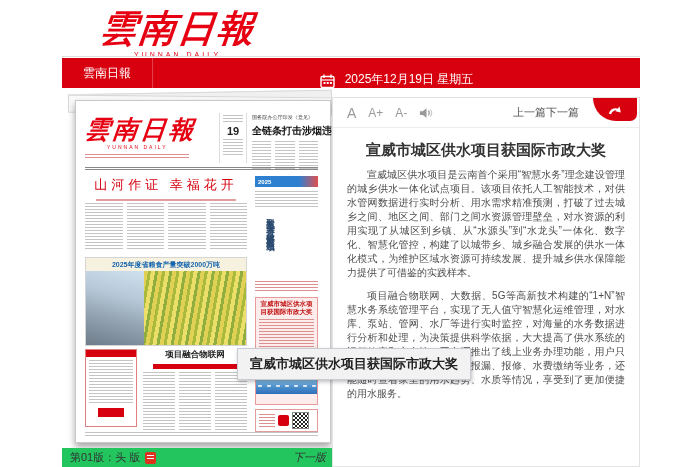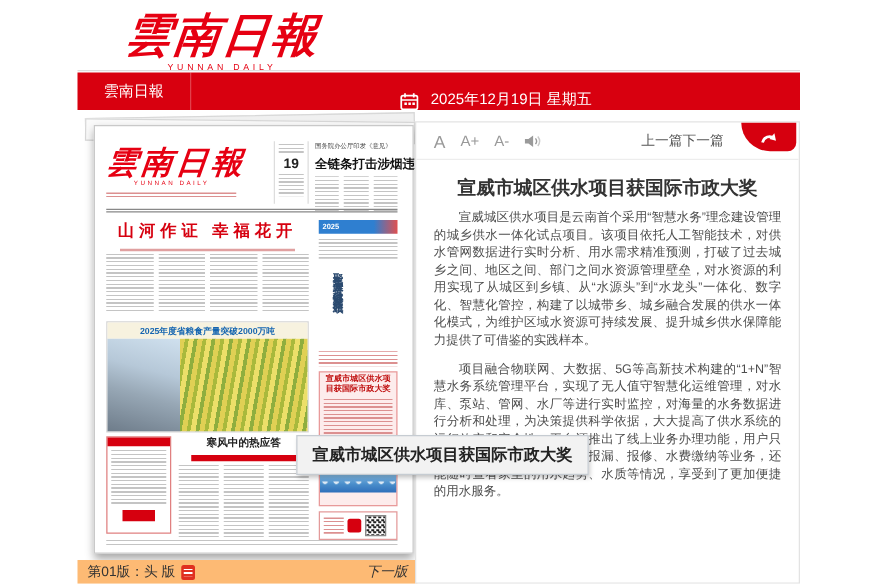--- a/index.html
+++ b/index.html
@@ -34,21 +34,21 @@
   .np-logo-sub { font-size:5px; color:#e60012; letter-spacing:2px; margin:-2px 0 0 22px; }
   .np-slogan { width:104px; height:5px; margin-top:4px; }
 
   .np-datebox { border-left:1px solid #ddd; border-right:1px solid #ddd; text-align:center; padding:2px 3px; }
   .np-dateday { font-size:11px; font-weight:bold; color:#222; margin:2px 0; }
 
   .np-topsmall { font-size:6px; color:#444; transform:scale(0.85); transform-origin:left; white-space:nowrap; }
   .np-tophead  { font-size:10px; font-weight:bold; color:#111; white-space:nowrap; margin:2px 0 3px; }
 
   .np-rule { border-top:1px solid #888; border-bottom:1px solid #888; height:3px; }
-  .np-mainhead { font-size:13px; font-weight:bold; color:#d6000f; letter-spacing:4px; text-align:center; }
+  .np-mainhead { font-size:13px; font-weight:normal; color:#d6000f; letter-spacing:4px; text-align:center; }
   .np-mainsub { width:140px; height:2px; background:#e0a0a0; margin:5px auto 0; }
 
   .np-bluebox { background:linear-gradient(90deg,#2f7fd0 70%,#e05050); color:#fff; font-size:6px; font-weight:bold;
                 display:flex; align-items:center; padding:0 3px; height:11px; }
   .np-vertical { writing-mode:vertical-rl; font-size:8.5px; font-weight:bold; color:#2b4a6f;
                  letter-spacing:2px; height:64px; display:flex; gap:3px; }
 
   .np-photo { border:1px solid #d5d5d5; }
   .np-photo-head { height:13px; background:#f7f2df; color:#1565b0; font-size:7px; font-weight:bold;
                    display:flex; align-items:center; justify-content:center; white-space:nowrap; }
@@ -73,21 +73,21 @@
   .np-qrbox { border:1px solid #e39a9a; display:flex; align-items:center; gap:3px; padding:2px 3px; background:#fff; }
   .qr { width:17px; height:17px; border:1px solid #888;
         background:conic-gradient(#222 25%,#fff 0 50%,#222 0 75%,#fff 0); background-size:4px 4px; }
   .stamp { width:11px; height:11px; background:#d6000f; border-radius:2px; }
 
   .tl { background:repeating-linear-gradient(to bottom,#c4c4c4 0,#c4c4c4 1px,transparent 1px,transparent 3px); }
   .tl-red { background:repeating-linear-gradient(to bottom,#dc9090 0,#dc9090 1px,transparent 1px,transparent 3px); }
   .cols { display:flex; gap:4px; } .cols > div { flex:1; }
 
   
-  .page-footer { position:absolute; left:62px; top:448px; width:272px; height:19px; background:#fdba74;
+  .page-footer { position:absolute; left:62px; top:448px; width:272px; height:19px; background:#22c55e;
                  display:flex; align-items:center; font-size:11px; color:#333; padding:0 8px; }
   .pdf-icon { width:11px; height:12px; background:#e03020; border-radius:2px; margin-left:5px; position:relative; cursor:pointer; }
   .pdf-icon:after { content:""; position:absolute; left:2px; top:3px; width:7px; height:6px;
                     background:repeating-linear-gradient(to bottom,#fff 0,#fff 1px,transparent 1px,transparent 3px); }
   .next-page { margin-left:auto; cursor:pointer;font-style:italic; }
 
   
   .article-panel { position:absolute; left:332px; top:97px; width:308px; height:370px; background:#fff;
                    border:1px solid #e3e3e3; overflow:hidden; }
   .art-toolbar { height:30px; border-bottom:1px solid #ededed; display:flex; align-items:center; padding:0 14px; }
@@ -200,21 +200,21 @@
         <div class="np-photo-field"></div>
       </div>
     </div>
 
     <div class="np-abs np-redbox" style="left:9px;top:248px;width:52px;height:78px;">
       <div class="np-redbox-head"></div>
       <div class="tl" style="height:44px;margin:3px;"></div>
       <div class="np-minired"></div>
     </div>
     <div class="np-abs" style="left:67px;top:248px;width:104px;">
-      <div class="np-bottomhead">寒风中的热应答</div>
+      <div class="np-bottomhead">项目融合物联网</div>
       <div class="np-redbar"></div>
       <div class="cols" style="height:58px;">
         <div class="tl"></div>
           <div class="tl"></div>
           <div class="tl"></div>
       </div>
     </div>
     <div class="np-abs tl" style="left:9px;top:331px;width:233px;height:4px;"></div>
   </div>
 

